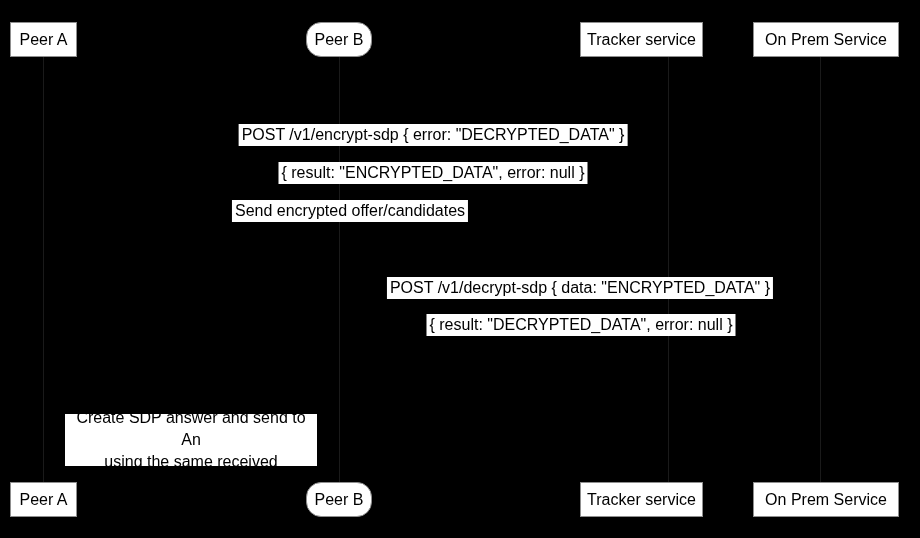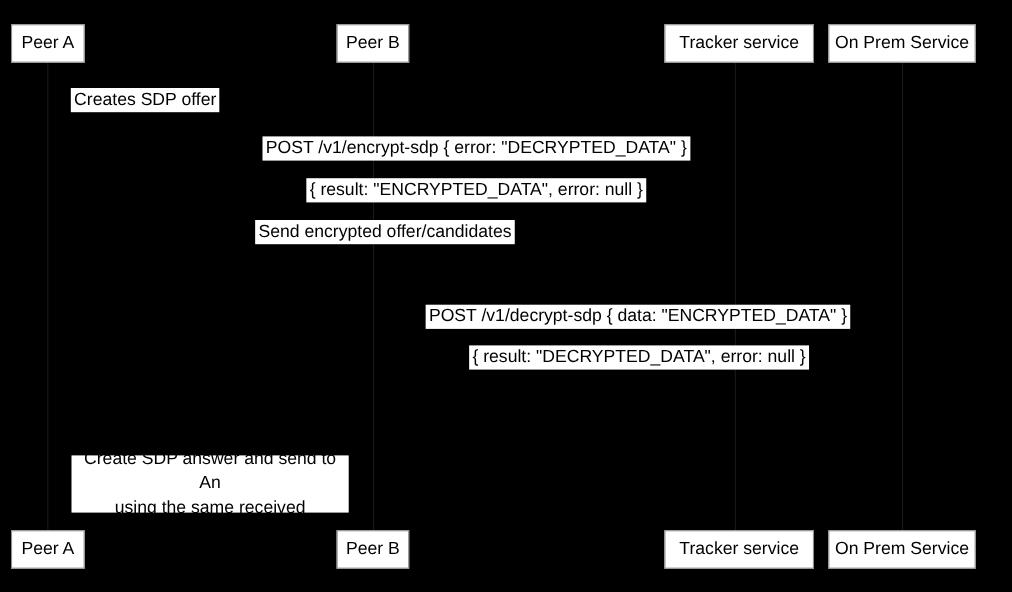--- a/index.html
+++ b/index.html
@@ -37,23 +37,23 @@
     background: var(--box_fill);
     border: 1px solid var(--box_border);
     color: var(--text);
     font-size: 16px;
     display: flex; align-items: center; justify-content: center;
     white-space: nowrap;
   }
   .row-top    { top: 22px; }
   .row-bottom { top: 482px; }
   .a0 { left: 10px;  width: 67px; }
-  .a1 { left: 306px; width: 66px; }
-  .a2 { left: 604px; width: 136px; }
-  .a3 { left: 753px; width: 134px; }
+  .a1 { left: 306px; width: 66px; border-radius: 15px; }
+  .a2 { left: 580px; width: 123px; }
+  .a3 { left: 753px; width: 146px; }
   .msg {
     position: absolute;
     background: var(--box_fill);
     color: var(--text);
     font-size: 16px;
     line-height: 22px;
     padding: 0 3px;
     white-space: nowrap;
     transform: translateX(-50%);
   }
@@ -85,21 +85,20 @@
   <div class="lifeline ll0"></div>
   <div class="lifeline ll1"></div>
   <div class="lifeline ll2"></div>
   <div class="lifeline ll3"></div>
 
   <div class="actor row-top a0">Peer A</div>
   <div class="actor row-top a1">Peer B</div>
   <div class="actor row-top a2">Tracker service</div>
   <div class="actor row-top a3">On Prem Service</div>
 
-  <div class="msg m0">Creates SDP offer</div>
   <div class="msg m1">POST /v1/encrypt-sdp { error: "DECRYPTED_DATA" }</div>
   <div class="msg m2">{ result: "ENCRYPTED_DATA", error: null }</div>
   <div class="msg m3">Send encrypted offer/candidates</div>
   <div class="msg m5">POST /v1/decrypt-sdp { data: "ENCRYPTED_DATA" }</div>
   <div class="msg m6">{ result: "DECRYPTED_DATA", error: null }</div>
 
   <div class="note">
     <div>Create SDP answer and send to An</div>
     <div>using the same received</div>
   </div>

